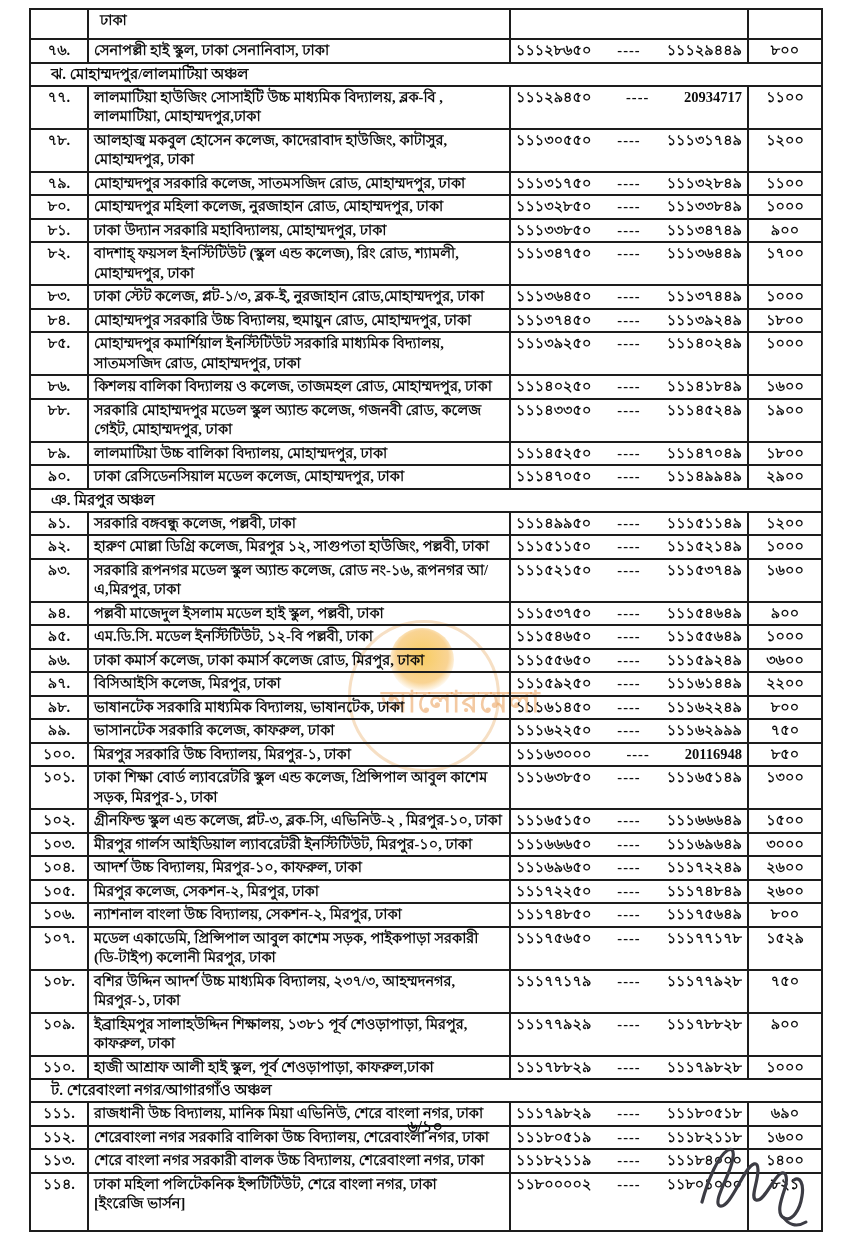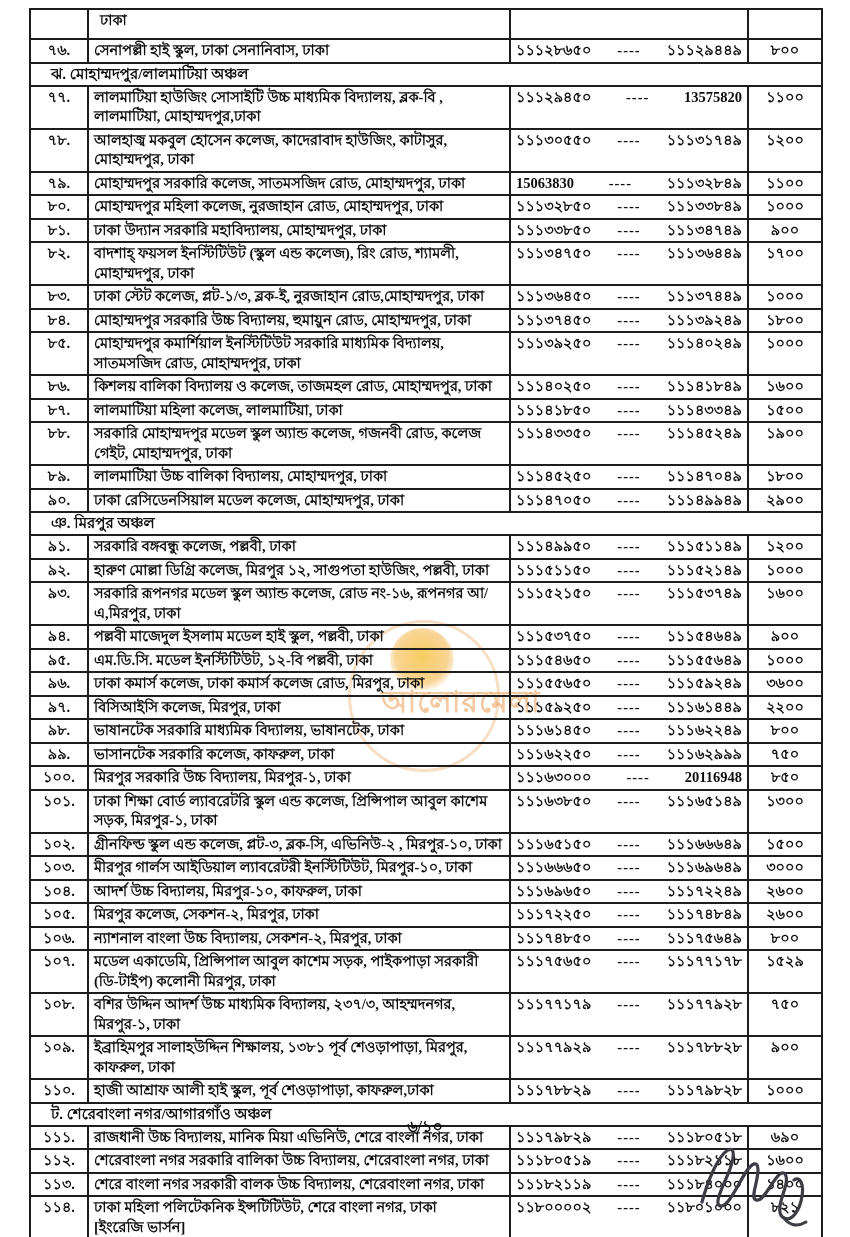--- a/index.html
+++ b/index.html
@@ -111,21 +111,21 @@
         <tr class="section-row">
           <td class="section" colspan="4">ঝ. মোহাম্মদপুর/লালমাটিয়া অঞ্চল</td>
         </tr>
         <tr class="data-row">
           <td class="sl">৭৭.</td>
           <td class="name">লালমাটিয়া হাউজিং সোসাইটি উচ্চ মাধ্যমিক বিদ্যালয়, ব্লক-বি , লালমাটিয়া, মোহাম্মদপুর,ঢাকা</td>
           <td class="roll">
             <div class="roll-line">
               <span class="roll-start">১১১২৯৪৫০</span>
               <span class="roll-sep">----</span>
-              <span class="roll-end">13575820</span>
+              <span class="roll-end">20934717</span>
             </div>
           </td>
           <td class="cnt">১১০০</td>
         </tr>
         <tr class="data-row">
           <td class="sl">৭৮.</td>
           <td class="name">আলহাজ্ব মকবুল হোসেন কলেজ, কাদেরাবাদ হাউজিং, কাটাসুর, মোহাম্মদপুর, ঢাকা</td>
           <td class="roll">
             <div class="roll-line">
               <span class="roll-start">১১১৩০৫৫০</span>
@@ -133,21 +133,21 @@
               <span class="roll-end">১১১৩১৭৪৯</span>
             </div>
           </td>
           <td class="cnt">১২০০</td>
         </tr>
         <tr class="data-row">
           <td class="sl">৭৯.</td>
           <td class="name">মোহাম্মদপুর সরকারি কলেজ, সাতমসজিদ রোড, মোহাম্মদপুর, ঢাকা</td>
           <td class="roll">
             <div class="roll-line">
-              <span class="roll-start">15063830</span>
+              <span class="roll-start">১১১৩১৭৫০</span>
               <span class="roll-sep">----</span>
               <span class="roll-end">১১১৩২৮৪৯</span>
             </div>
           </td>
           <td class="cnt">১১০০</td>
         </tr>
         <tr class="data-row">
           <td class="sl">৮০.</td>
           <td class="name">মোহাম্মদপুর মহিলা কলেজ, নুরজাহান রোড, মোহাম্মদপুর, ঢাকা</td>
           <td class="roll">
@@ -223,32 +223,20 @@
           <td class="sl">৮৬.</td>
           <td class="name">কিশলয় বালিকা বিদ্যালয় ও কলেজ, তাজমহল রোড, মোহাম্মদপুর, ঢাকা</td>
           <td class="roll">
             <div class="roll-line">
               <span class="roll-start">১১১৪০২৫০</span>
               <span class="roll-sep">----</span>
               <span class="roll-end">১১১৪১৮৪৯</span>
             </div>
           </td>
           <td class="cnt">১৬০০</td>
-        </tr>
-        <tr class="data-row">
-          <td class="sl">৮৭.</td>
-          <td class="name">লালমাটিয়া মহিলা কলেজ, লালমাটিয়া, ঢাকা</td>
-          <td class="roll">
-            <div class="roll-line">
-              <span class="roll-start">১১১৪১৮৫০</span>
-              <span class="roll-sep">----</span>
-              <span class="roll-end">১১১৪৩৩৪৯</span>
-            </div>
-          </td>
-          <td class="cnt">১৫০০</td>
         </tr>
         <tr class="data-row">
           <td class="sl">৮৮.</td>
           <td class="name">সরকারি মোহাম্মদপুর মডেল স্কুল অ্যান্ড কলেজ, গজনবী রোড, কলেজ গেইট, মোহাম্মদপুর, ঢাকা</td>
           <td class="roll">
             <div class="roll-line">
               <span class="roll-start">১১১৪৩৩৫০</span>
               <span class="roll-sep">----</span>
               <span class="roll-end">১১১৪৫২৪৯</span>
             </div>

